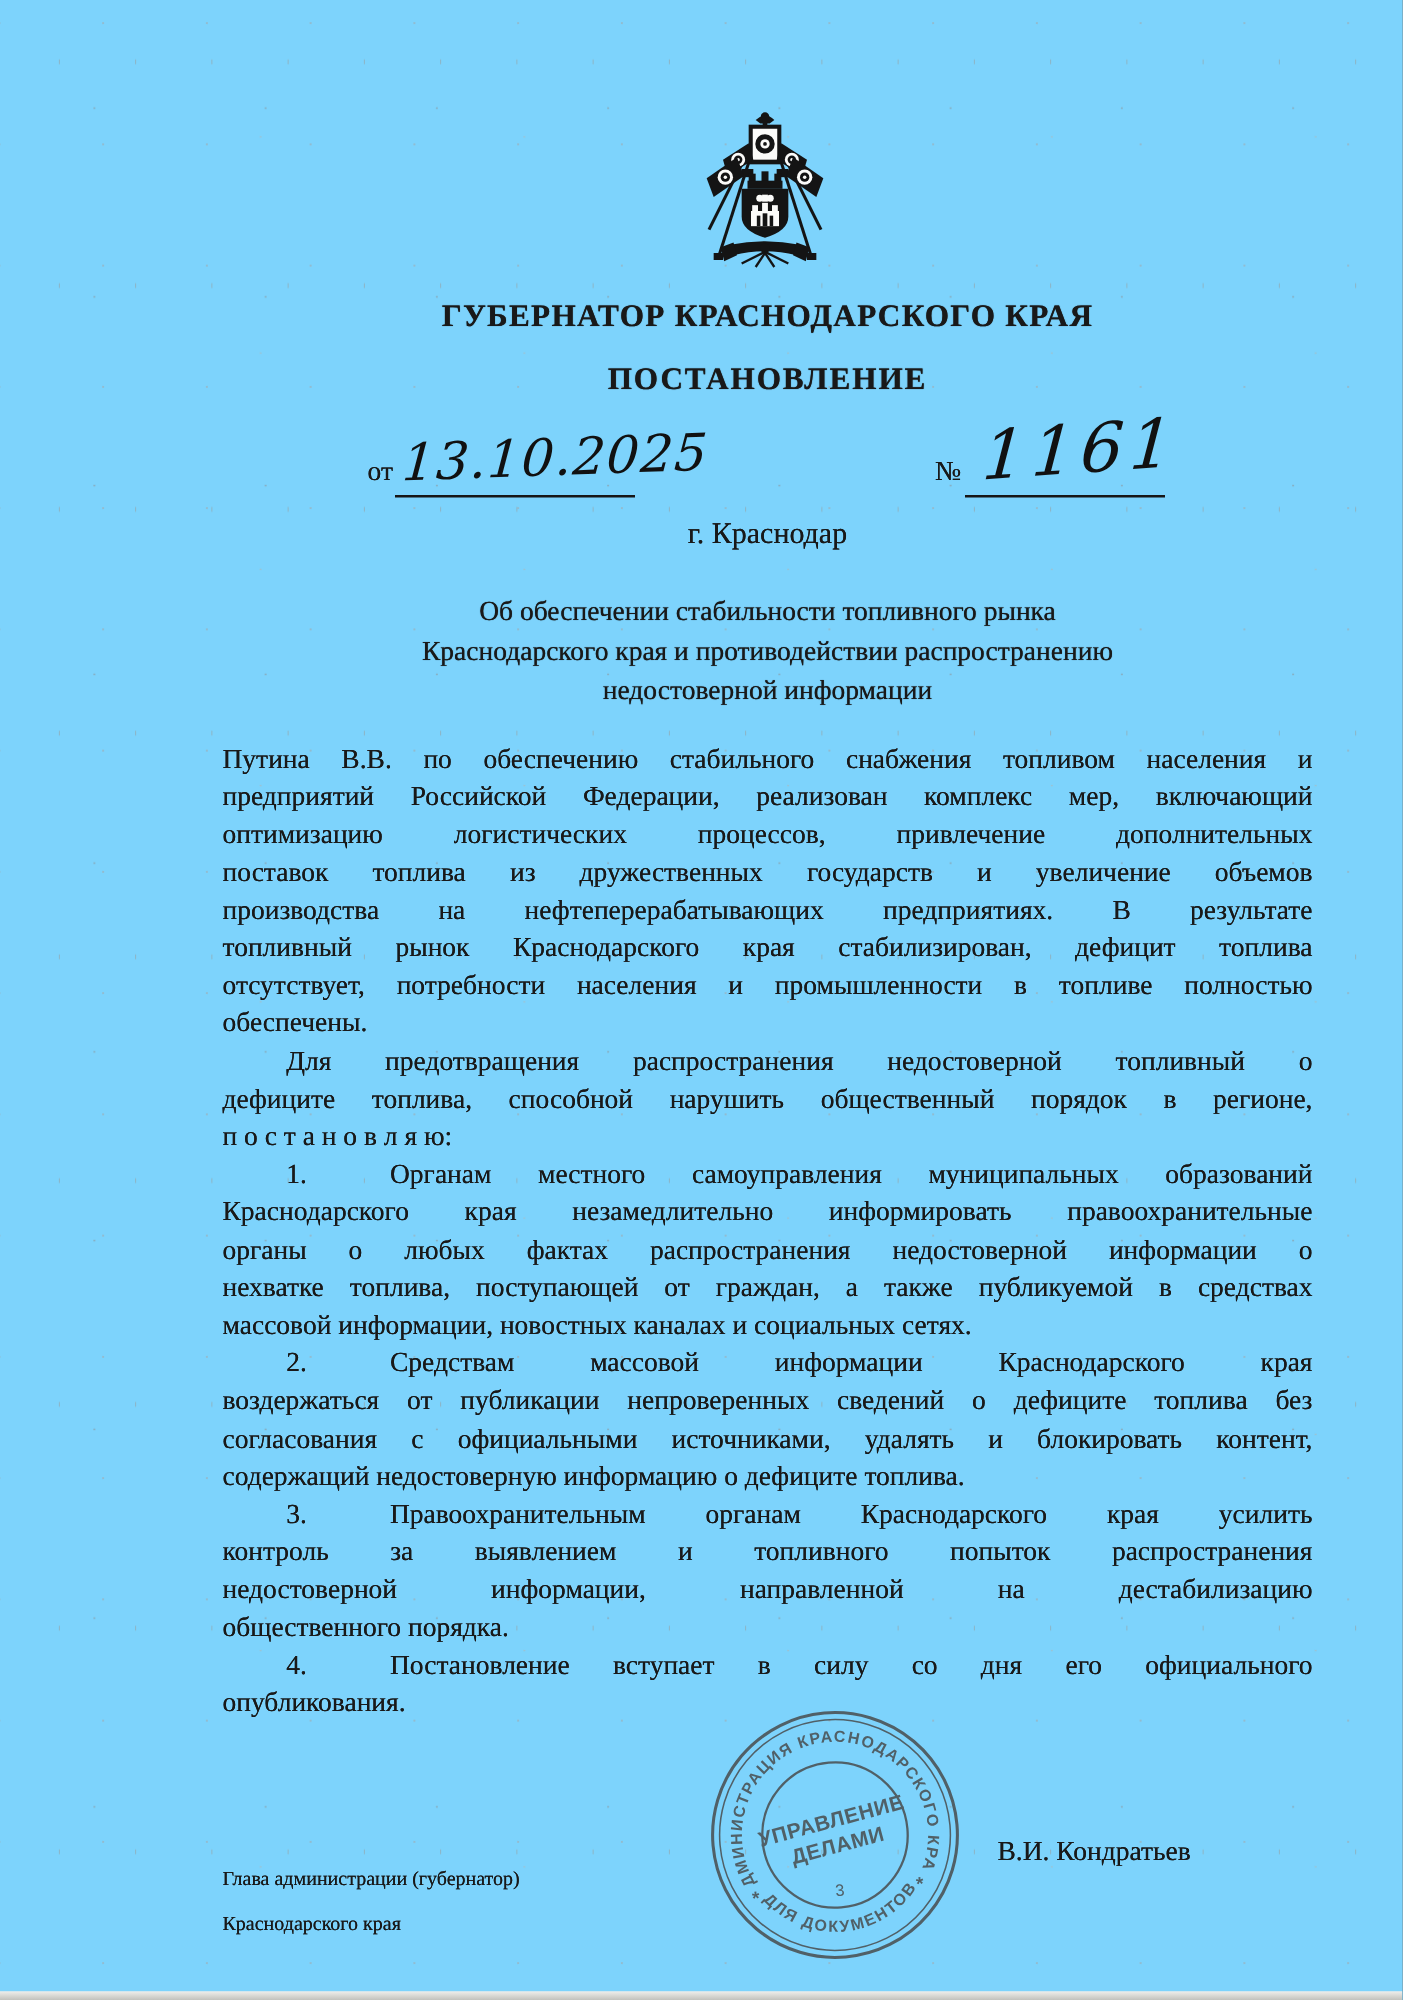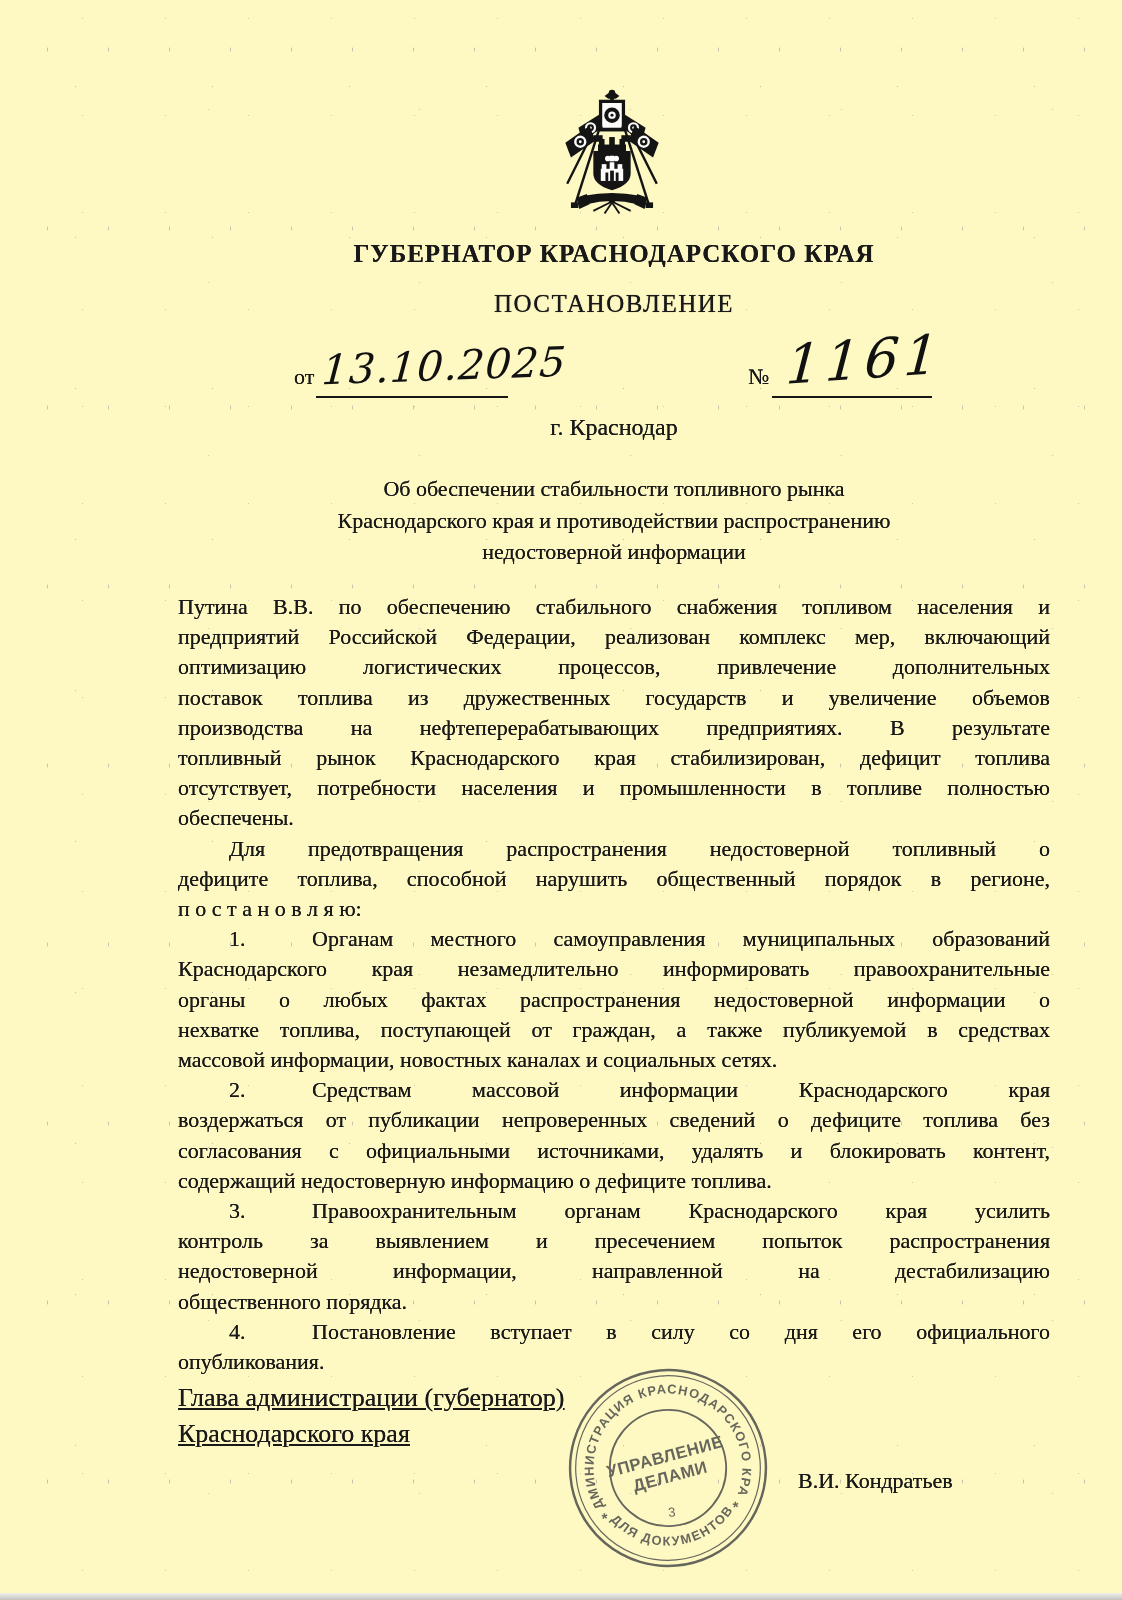--- a/index.html
+++ b/index.html
@@ -1,21 +1,21 @@
 <!DOCTYPE html>
 <html lang="ru"><head>
 <meta charset="utf-8">
 <style>
   html,body{margin:0;padding:0;}
   body{background:#777;}
   .page{
     position:relative;
     width:1122px;height:1600px;
     margin:0 auto;
-    background:#fef9c3;
+    background:#7dd3fc;
     overflow:hidden;
     font-family:"Liberation Serif", serif;
     color:#191919;
   }
   
   .page::before{
     content:"";position:absolute;inset:0;pointer-events:none;opacity:.55;
     background-image:
       radial-gradient(#8f8f8f 0.6px, transparent 0.9px),
       radial-gradient(#a5a5a5 0.5px, transparent 0.8px),
@@ -25,43 +25,43 @@
     background-position:7px 11px, 41px 67px, 103px 23px, 17px 139px;
   }
   .scan-edge-bottom{
     position:absolute;left:0;right:0;bottom:0;height:7px;
     background:linear-gradient(#efefec,#c2c2bd);
   }
   .abs{position:absolute;}
   .centerband{left:178px;width:872px;text-align:center;}
   .authority{top:240px;font-size:25px;font-weight:bold;letter-spacing:1px;
     text-shadow:0 0 .6px currentColor;}
-  .doctype{top:290px;font-size:25px;font-weight:normal;letter-spacing:1.5px;
+  .doctype{top:290px;font-size:25px;font-weight:bold;letter-spacing:1.5px;
     text-shadow:0 0 .7px currentColor;}
   .label{font-size:22px;text-shadow:0 0 .4px currentColor;}
   .hand{font-family:"DejaVu Serif", serif;font-style:italic;color:#111;}
   .hand-date{top:342px;left:322px;font-size:41px;letter-spacing:1px;
     transform:rotate(-2deg) skewX(-6deg);}
   .hand-num{top:328px;left:786px;font-size:54px;letter-spacing:5px;
     transform:rotate(-4deg) skewX(-8deg);}
   .uline{height:2px;background:#161616;top:396px;}
   .city{top:414px;font-size:24px;text-shadow:0 0 .4px currentColor;}
   .title{top:473px;font-size:22px;font-weight:normal;line-height:31.5px;
     text-shadow:0 0 .6px currentColor;}
   .bodyblock{
     top:592px;left:178px;width:872px;
     font-size:22px;line-height:30.2px;
     text-shadow:0 0 .45px currentColor;
   }
   .bline{text-align:justify;text-align-last:justify;}
   .bline.last{text-align-last:left;}
   .bline.ind{text-indent:51px;}
   .inum{display:inline-block;width:134px;text-indent:51px;}
-  .sig{top:1380px;left:178px;font-size:26px;line-height:36px;
-    text-shadow:0 0 .45px currentColor;text-decoration:underline;}
+  .sig{top:1486px;left:178px;font-size:16px;line-height:36px;
+    text-shadow:0 0 .45px currentColor;}
   .signame{top:1468px;left:798px;font-size:22px;text-shadow:0 0 .45px currentColor;}
   .emblem{top:86px;left:556px;width:112px;height:132px;}
   .stamp{top:1366px;left:566px;width:204px;height:204px;opacity:.82;
     transform:rotate(-5deg);}
 </style>
 </head>
 <body>
 
 <div class="page">
 
@@ -177,21 +177,21 @@
     <div class="bline">органы о любых фактах распространения недостоверной информации о</div>
     <div class="bline">нехватке топлива, поступающей от граждан, а также публикуемой в средствах</div>
     <div class="bline last">массовой информации, новостных каналах и социальных сетях.</div>
 
     <div class="bline"><span class="inum">2.</span><span>Средствам массовой информации Краснодарского края</span></div>
     <div class="bline">воздержаться от публикации непроверенных сведений о дефиците топлива без</div>
     <div class="bline">согласования с официальными источниками, удалять и блокировать контент,</div>
     <div class="bline last">содержащий недостоверную информацию о дефиците топлива.</div>
 
     <div class="bline"><span class="inum">3.</span><span>Правоохранительным органам Краснодарского края усилить</span></div>
-    <div class="bline">контроль за выявлением и пресечением попыток распространения</div>
+    <div class="bline">контроль за выявлением и топливного попыток распространения</div>
     <div class="bline">недостоверной информации, направленной на дестабилизацию</div>
     <div class="bline last">общественного порядка.</div>
 
     <div class="bline"><span class="inum">4.</span><span>Постановление вступает в силу со дня его официального</span></div>
     <div class="bline last">опубликования.</div>
   </div>
 
   <div class="abs sig">
     <div>Глава администрации (губернатор)</div>
     <div>Краснодарского края</div>

